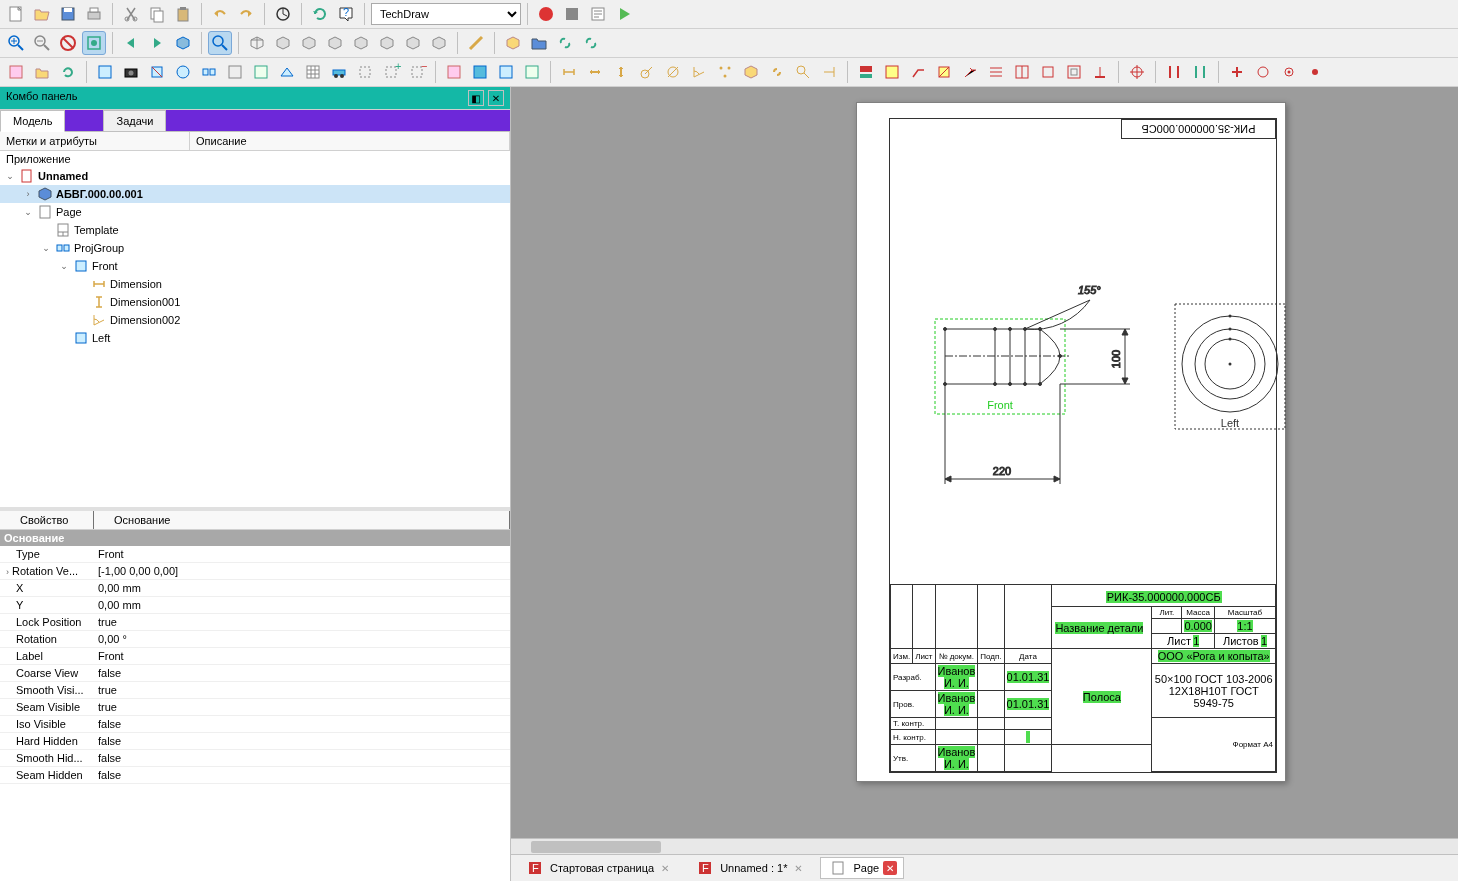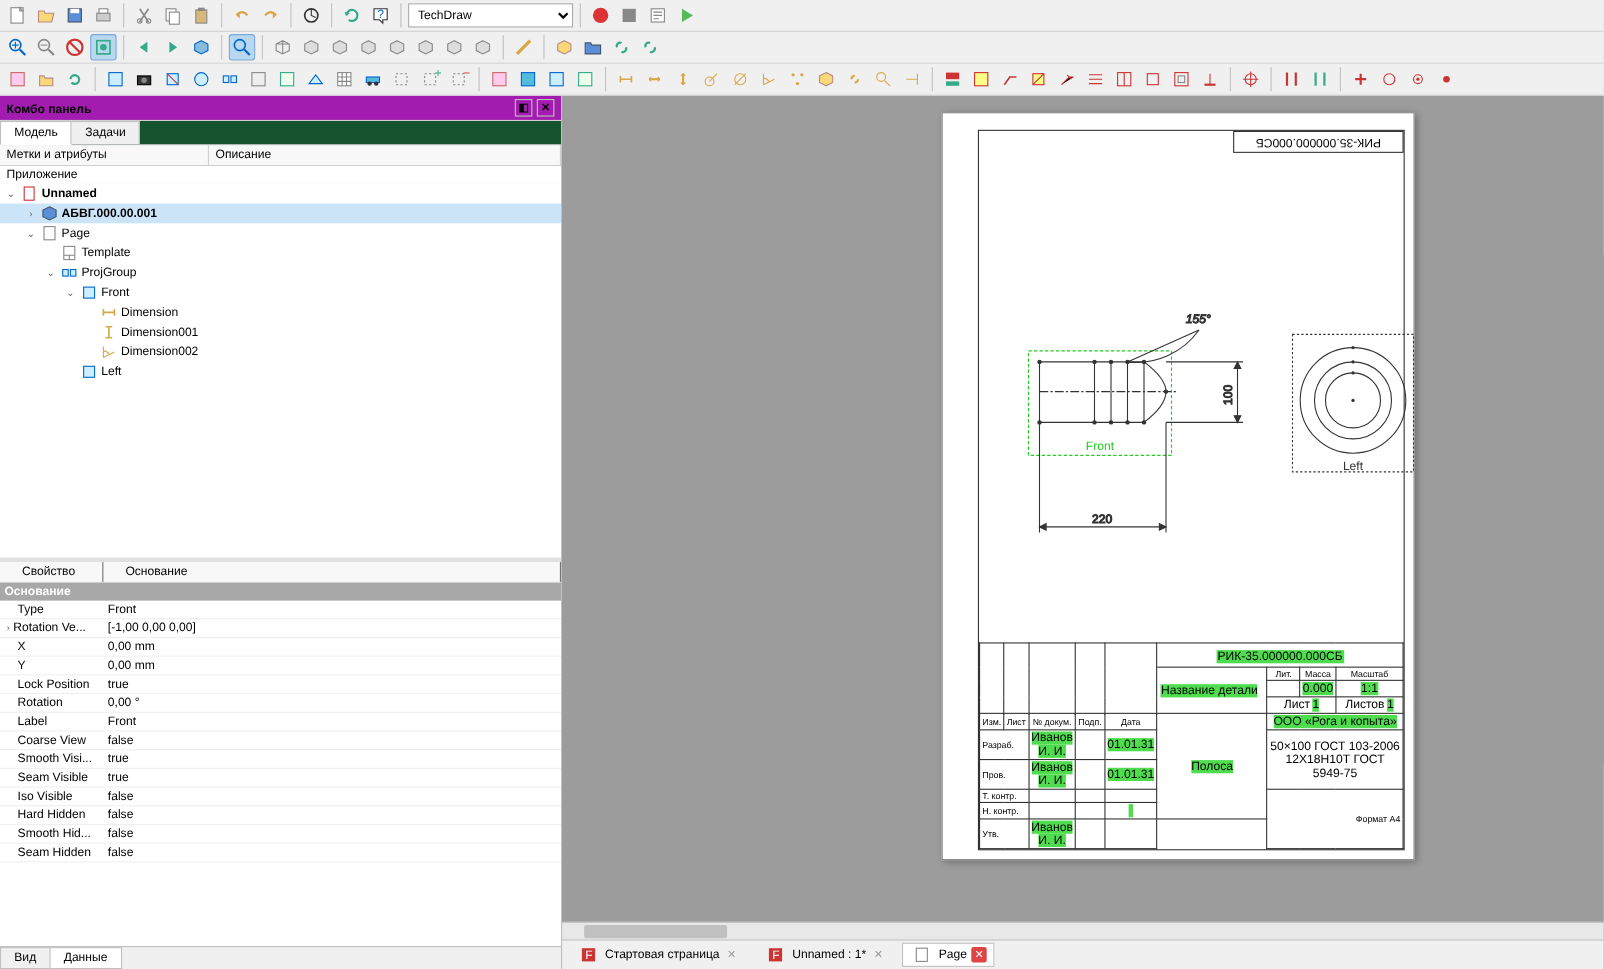--- a/index.html
+++ b/index.html
@@ -4,24 +4,24 @@
 <style>
 * { box-sizing: border-box; margin: 0; padding: 0; font-family: Tahoma, Arial, sans-serif; font-size: 11px; }
 body { background: #f0f0f0; width: 1458px; height: 881px; overflow: hidden; display: flex; flex-direction: column; }
 .toolbar { background: #f0f0f0; border-bottom: 1px solid #d0d0d0; display: flex; align-items: center; padding: 2px 4px; gap: 2px; flex-wrap: nowrap; }
 .tb-btn { width: 24px; height: 24px; display: flex; align-items: center; justify-content: center; border-radius: 3px; cursor: pointer; }
 .tb-btn.active { background: #b8d8f0; border: 1px solid #7aa8d8; }
 .tb-sep { width: 1px; height: 22px; background: #c0c0c0; margin: 0 4px; }
 .tb-dropdown { height: 22px; border: 1px solid #aaa; background: white; padding: 0 4px; min-width: 150px; }
 .main-area { flex: 1; display: flex; overflow: hidden; }
 .left-panel { width: 511px; display: flex; flex-direction: column; background: #f0f0f0; border-right: 1px solid #c0c0c0; }
-.panel-header { background: #a21caf; padding: 3px 6px; border-bottom: 1px solid #d0d0d0; display: flex; align-items: flex-end; justify-content: space-between; font-weight: bold; }
+.panel-header { background: #14b8a6; padding: 3px 6px; border-bottom: 1px solid #d0d0d0; display: flex; align-items: flex-start; justify-content: space-between; }
 .panel-header-btns { display: flex; gap: 4px; }
 .panel-header-btn { width: 16px; height: 16px; display: flex; align-items: center; justify-content: center; cursor: pointer; border: 1px solid #c0c0c0; font-size: 10px; }
-.tabs { display: flex; background: #14532d; border-bottom: 1px solid #c0c0c0; }
+.tabs { display: flex; background: #6d28d9; border-bottom: 1px solid #c0c0c0; gap: 39px; }
 .tab { padding: 4px 12px; border: 1px solid #c0c0c0; border-bottom: none; background: #f0f0f0; margin-right: -1px; cursor: pointer; }
 .tab.active { background: white; border-bottom: 1px solid white; margin-bottom: -1px; z-index: 1; }
 .tree-header { display: flex; background: #f8f8f8; border-bottom: 1px solid #d0d0d0; }
 .tree-header-col { padding: 3px 6px; border-right: 1px solid #d0d0d0; }
 .tree-body { flex: 1; background: white; overflow: auto; }
 .tree-item { display: flex; align-items: center; padding: 1px 0; cursor: pointer; white-space: nowrap; }
 .tree-item.selected { background: #cce4f7; }
 .tree-toggle { width: 12px; text-align: center; color: #666; cursor: pointer; font-size: 9px; }
 .tree-icon { width: 16px; height: 16px; margin: 0 3px; display: inline-flex; align-items: center; justify-content: center; }
 .splitter-h { height: 4px; background: #e0e0e0; cursor: row-resize; }
@@ -722,24 +722,20 @@
           </div>
         <div class="prop-row">
             <div class="prop-name">Smooth Hid...</div>
             <div class="prop-value">false</div>
           </div>
         <div class="prop-row">
             <div class="prop-name">Seam Hidden</div>
             <div class="prop-value">false</div>
           </div>
       </div>
-      <div class="bottom-tabs">
-        <div class="bottom-tab">Вид</div>
-        <div class="bottom-tab active">Данные</div>
-      </div>
     </div>
   </div>
 
   <div class="right-area">
     <div class="canvas">
       <div class="page">
         <div class="page-frame">
           <div class="title-top">РИК-35.000000.000СБ</div>
 
           <svg style="position:absolute;left:40px;top:190px" width="310" height="200">

